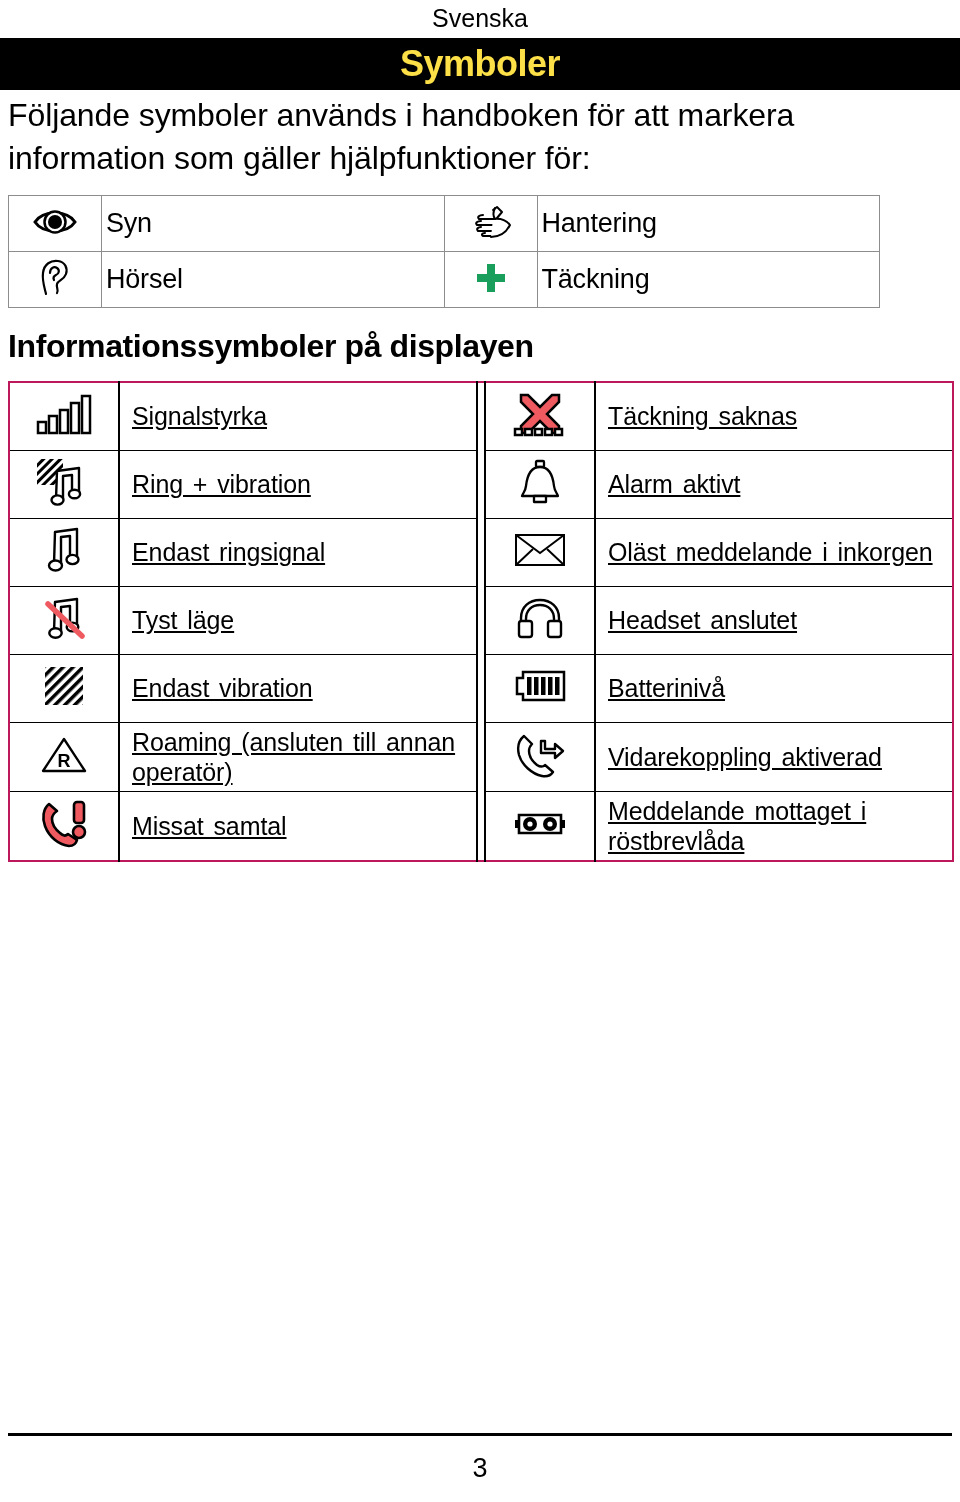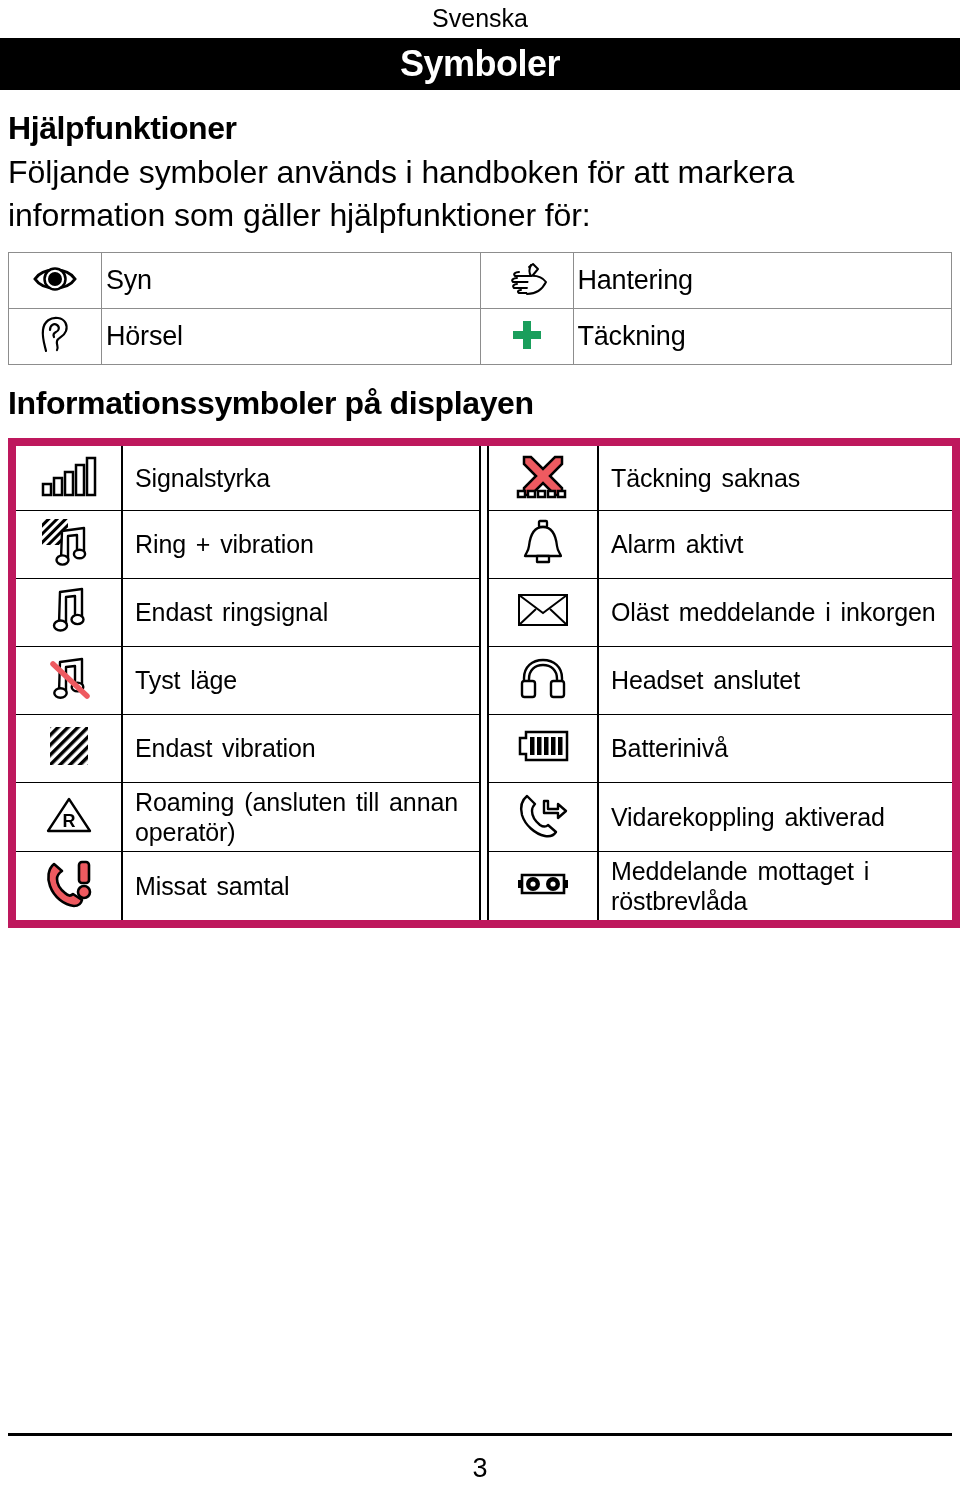--- a/index.html
+++ b/index.html
@@ -28,21 +28,21 @@
   
   .chapter-banner {
     margin-top: 7px;
     background: #000000;
     height: 52px;
     display: flex;
     align-items: center;
     justify-content: center;
   }
   .chapter-banner-title {
-    color: #ffffff;
+    color: #fde047;
     font-size: 36px;
     font-weight: bold;
     letter-spacing: -0.5px;
   }
 
   
   .content {
     padding: 0 8px;
   }
   h2.section-heading {
@@ -55,21 +55,21 @@
     font-size: 32px;
     line-height: 1.33;
     margin: 4px 0 0 0;
     letter-spacing: -0.1px;
   }
 
   
   table.sym-table {
     border-collapse: collapse;
     table-layout: fixed;
-    width: 944px;
+    width: 872px;
     margin: 0;
   }
   table.helper-table {
     margin-top: 16px;
     border: 1px solid #8d8d8d;
   }
   table.helper-table td {
     border: 1px solid #8d8d8d;
     padding: 0;
     height: 55px;
@@ -82,21 +82,22 @@
   }
   .cell-label {
     font-size: 27px;
     padding-left: 4px !important;
     letter-spacing: -0.2px;
   }
 
   
   table.display-table {
     margin-top: 16px;
-    border: 8px solid #be185d;
+    border: 2px solid #be185d;
+    text-decoration: underline;
   }
   table.display-table td {
     border: 1px solid #000000;
     padding: 0;
     vertical-align: middle;
   }
   table.display-table td.cell-icon {
     width: 110px;
     border-right-width: 2px;
   }
@@ -140,21 +141,20 @@
 <body>
 
 <div class="running-head">Svenska</div>
 
 <div class="chapter-banner">
   <span class="chapter-banner-title">Symboler</span>
 </div>
 
 <div class="content">
 
-  <h2 class="section-heading">Hjälpfunktioner</h2>
   <p class="intro">Följande symboler används i handboken för att markera information som gäller hjälpfunktioner för:</p>
 
   <table class="sym-table helper-table">
     <tbody>
       <tr>
         <td class="cell-icon">
           <span class="icon">
             <svg width="44" height="30" viewBox="0 0 44 30">
               <path d="M2 15 C10 3, 34 3, 42 15 C34 27, 10 27, 2 15 Z" fill="#fff" stroke="#000" stroke-width="3"></path>
               <circle cx="22" cy="15" r="10.5" fill="#fff" stroke="#000" stroke-width="2.5"></circle>

